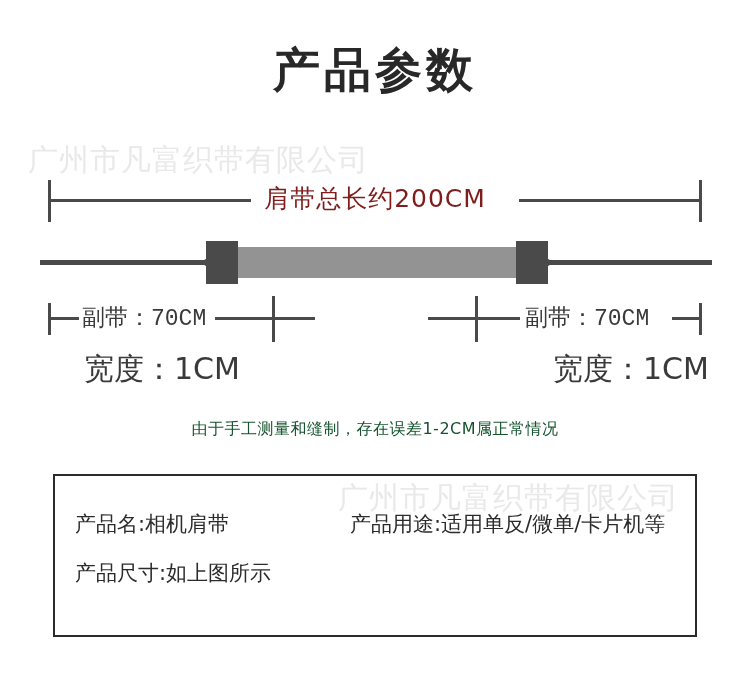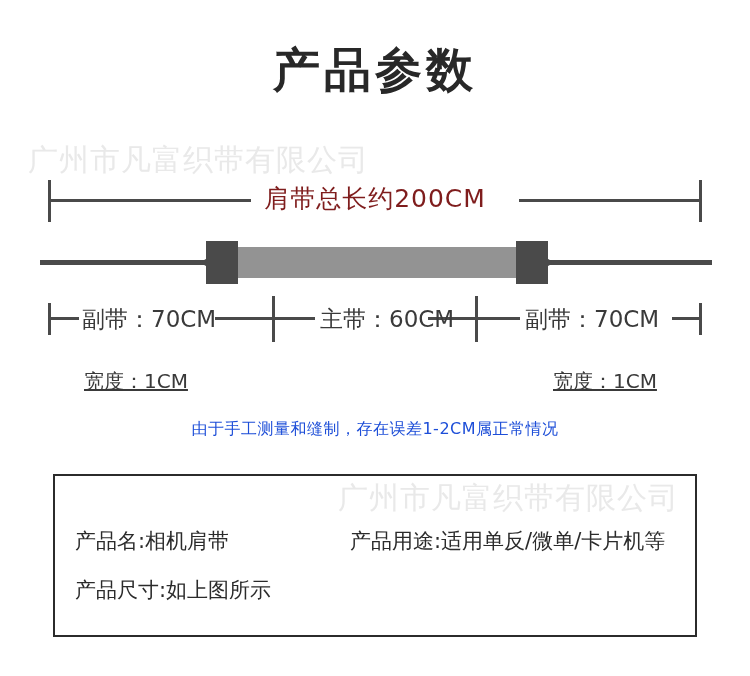--- a/index.html
+++ b/index.html
@@ -102,20 +102,21 @@
     height: 50px;
   }
 
   
   .dim-row {
     position: absolute;
     left: 48px;
     top: 296px;
     width: 654px;
     height: 46px;
+    font-family: Liberation Mono, monospace;
   }
   .dim-row .endcap {
     position: absolute;
     top: 7px;
     width: 3px;
     height: 32px;
     background: #4a4a4a;
   }
   .dim-row .endcap-left  { left: 0; }
   .dim-row .endcap-right { right: 0; }
@@ -158,58 +159,57 @@
   
   .width-row {
     position: absolute;
     left: 48px;
     top: 352px;
     width: 654px;
     height: 34px;
   }
   .width-label {
     position: absolute;
-    top: 12px;
-    font-size: 20px;
+    top: 0;
+    font-size: 30px;
     color: #3a3a3a;
     white-space: nowrap;
     line-height: 34px;
-    text-decoration: underline;
   }
   .width-label-left   { left: 36px; }
   .width-label-center { left: 257px; }
   .width-label-right  { left: 505px; }
 
   
   .note {
     position: absolute;
     left: 0;
     top: 419px;
     width: 750px;
     text-align: center;
     font-size: 16px;
-    color: #1d4ed8;
+    color: #14532d;
     letter-spacing: 0.5px;
   }
 
   
   .info-box {
     position: absolute;
     left: 53px;
     top: 474px;
     width: 644px;
     height: 163px;
     border: 2px solid #2b2b2b;
     box-sizing: border-box;
     background: transparent;
   }
   .info-grid {
     position: absolute;
     left: 53px;
-    top: 474px;
+    top: 457px;
     width: 644px;
     height: 163px;
     box-sizing: border-box;
     padding: 42px 1px 0 22px;
     display: grid;
     grid-template-columns: 275px 1fr;
     grid-auto-rows: 49px;
     align-items: center;
   }
   .info-cell {
@@ -259,21 +259,20 @@
     <div class="cross cross-a"></div>
     <div class="cross cross-b"></div>
     <div class="hbar hbar-1"></div>
     <div class="hbar hbar-2"></div>
     <div class="hbar hbar-3"></div>
     <div class="hbar hbar-4"></div>
     <div class="hbar hbar-5"></div>
     <div class="hbar hbar-6"></div>
 
     <div class="seg-label seg-label-left">副带：70CM</div>
-    <div class="seg-label seg-label-center">主带：60CM</div>
     <div class="seg-label seg-label-right">副带：70CM</div>
   </div>
 
   <div class="width-row">
     <div class="width-label width-label-left">宽度：1CM</div>
     <div class="width-label width-label-right">宽度：1CM</div>
   </div>
 
   <div class="note">由于手工测量和缝制，存在误差1-2CM属正常情况</div>
 

